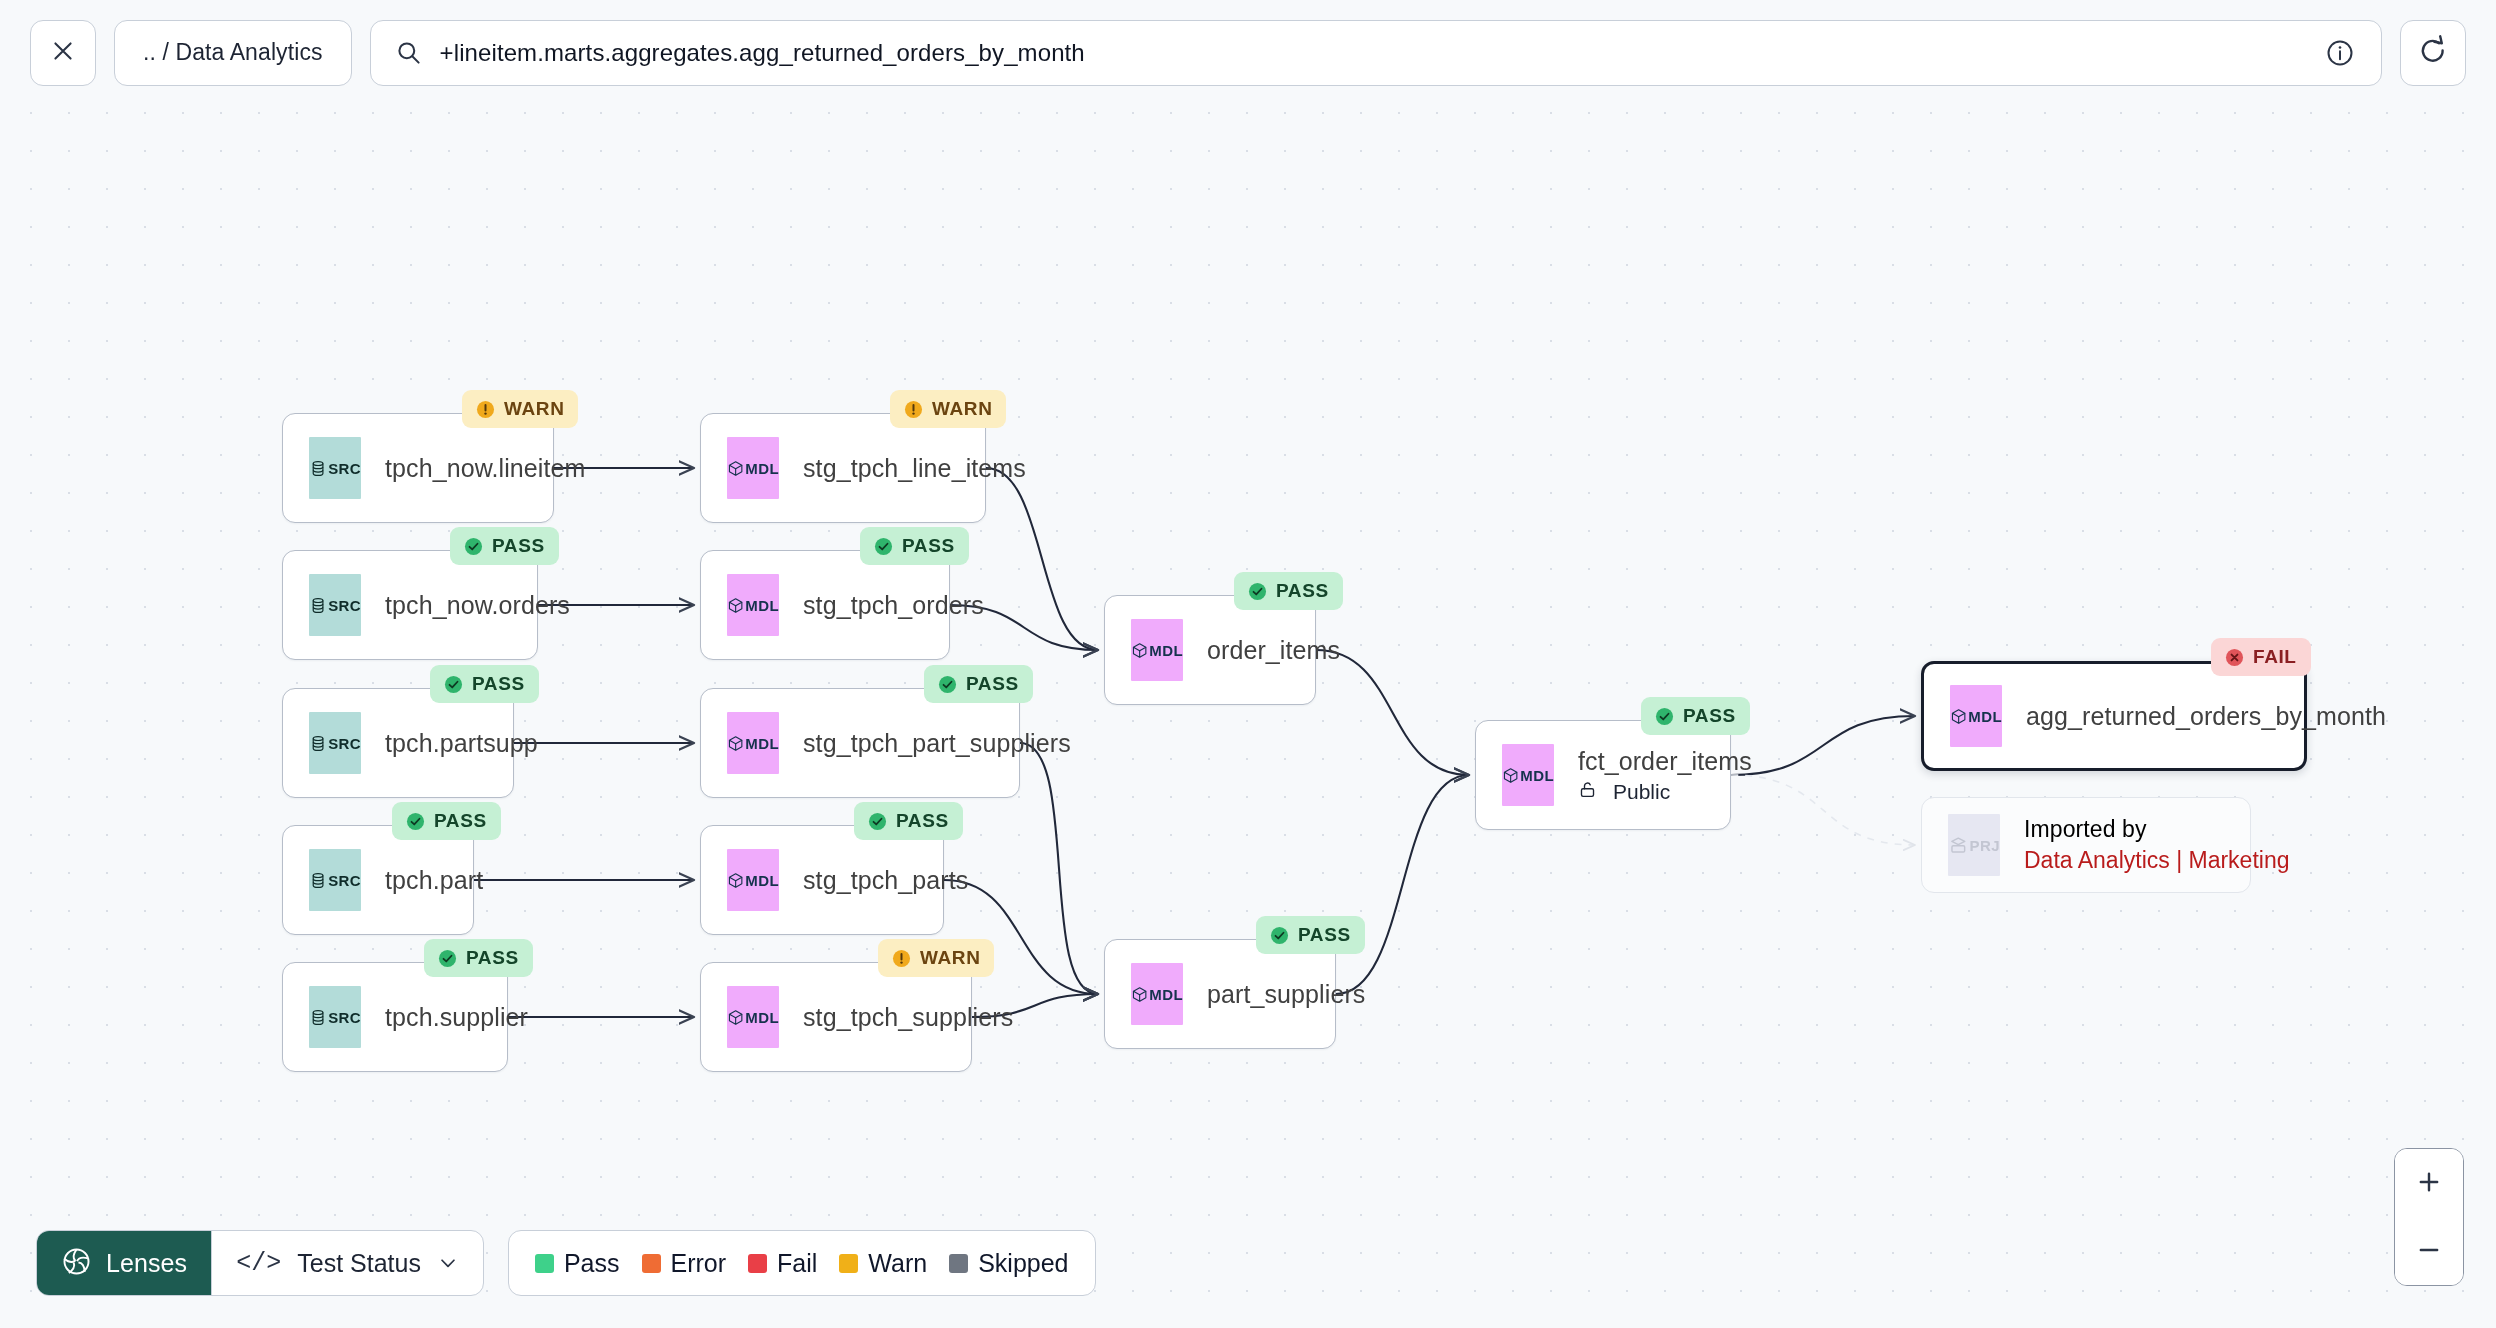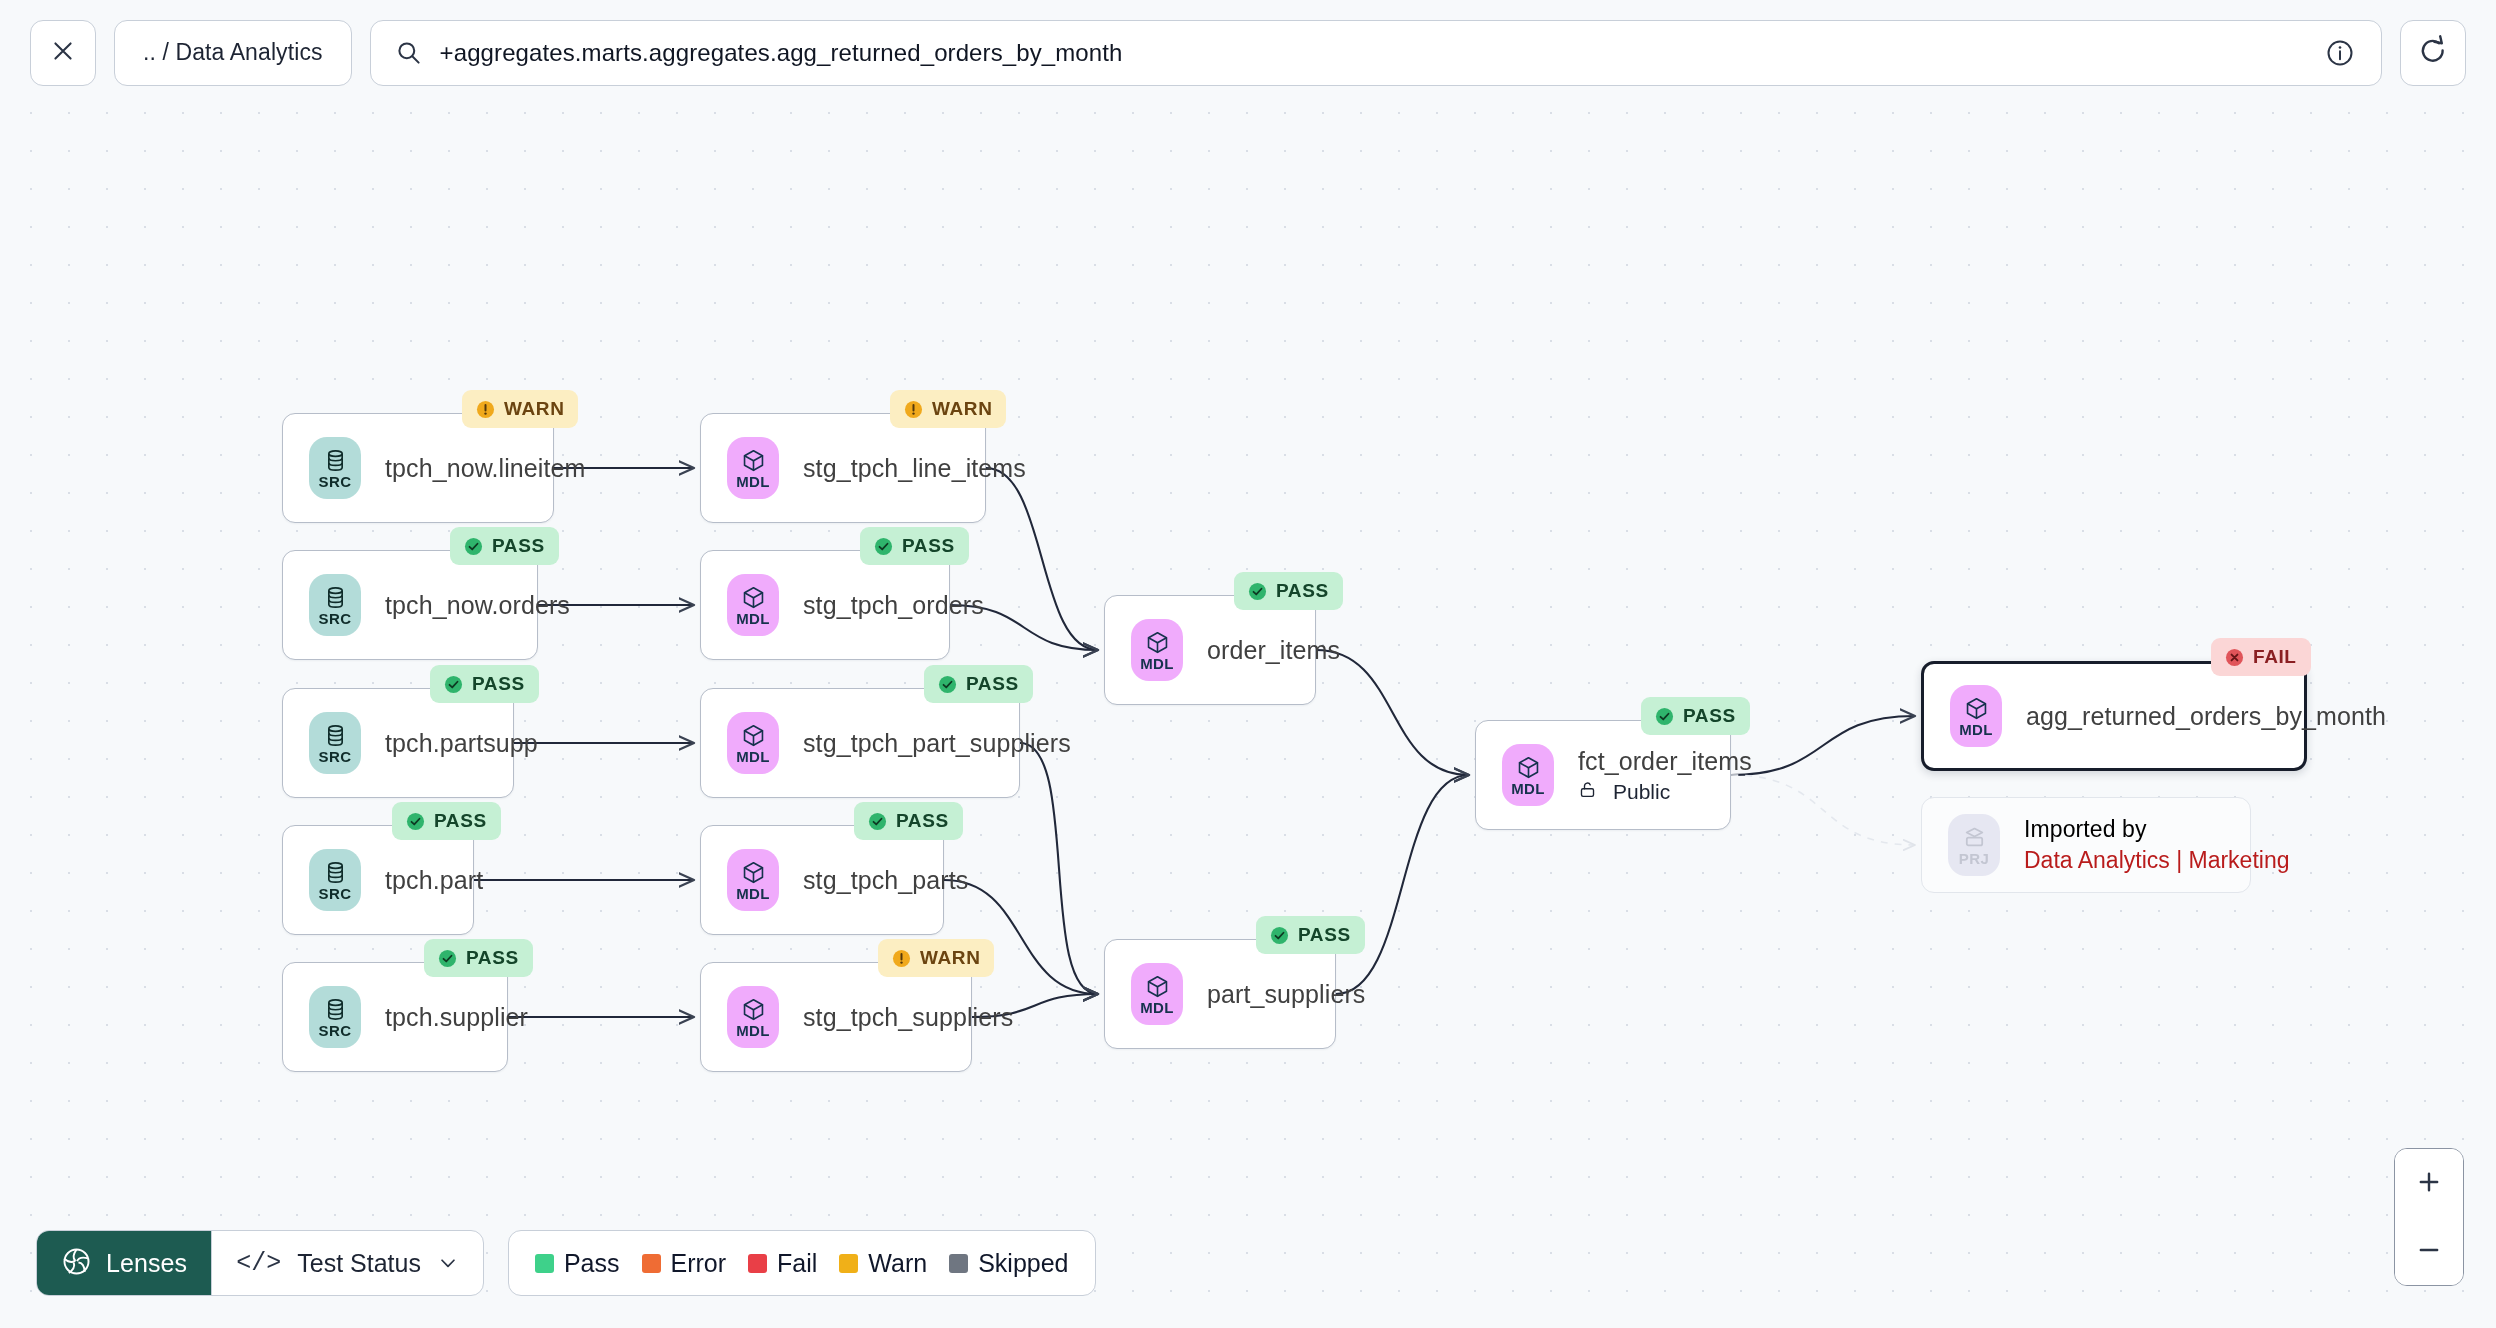--- a/index.html
+++ b/index.html
@@ -82,22 +82,22 @@
     border: 3px solid #171d2b;
     box-shadow: 0 3px 9px rgba(20,30,50,.16);
   }
   .node.ghost {
     border: 1.6px solid #e2e6ec;
     background: #fbfcfd;
     box-shadow: none;
   }
   .badge-ico {
     flex: none; width: 52px; height: 62px;
-    border-radius: 18px;
-    display: flex; flex-direction: column; align-items: center; justify-content: center;
+    border-radius: 1px;
+    display: flex; align-items: center; justify-content: center;
     gap: 1px;
   }
   .badge-ico.src { background: #b3dcd9; color: #0f2c2a; }
   .badge-ico.mdl { background: #f0abfc; color: #16324d; }
   .badge-ico.prj { background: #e6e7f2; color: #c3c6d2; }
   .badge-ico svg { width: 25px; height: 25px; display: block; }
   .badge-ico .kind { font-size: 15px; font-weight: 700; letter-spacing: .4px; line-height: 1; }
   .node-text { display: flex; flex-direction: column; gap: 4px; min-width: 0; }
   .node-title { font-size: 25px; color: #404040; white-space: nowrap; letter-spacing: .1px; }
   .node-sub { font-size: 21px; color: #1d2433; display: flex; align-items: center; gap: 16px; white-space: nowrap; }
@@ -182,21 +182,21 @@
       <span>.. / Data Analytics</span>
     </div>
 
     <div id="searchbox">
       <span class="q">
         <svg viewBox="0 0 24 24" fill="none" stroke="#2b3445" stroke-width="1.8" stroke-linecap="round">
           <circle cx="10.5" cy="10.5" r="6.6"></circle>
             <path d="M15.6 15.6 L21 21"></path>
         </svg>
       </span>
-      <span id="search-value" title="Search lineage">+aggregates.marts.aggregates.agg_returned_orders_by_month</span>
+      <span id="search-value" title="Search lineage">+lineitem.marts.aggregates.agg_returned_orders_by_month</span>
       <span id="info-icon">
         <svg viewBox="0 0 24 24" fill="none" stroke="#2b3445" stroke-width="1.6">
           <circle cx="12" cy="12" r="9.2"></circle>
           <circle cx="12" cy="7.6" r="1.05" fill="#2b3445" stroke="none"></circle>
           <path d="M12 10.6 L12 17" stroke-linecap="round"></path>
         </svg>
       </span>
     </div>
 
     <div class="tb-btn" id="refresh-btn">

